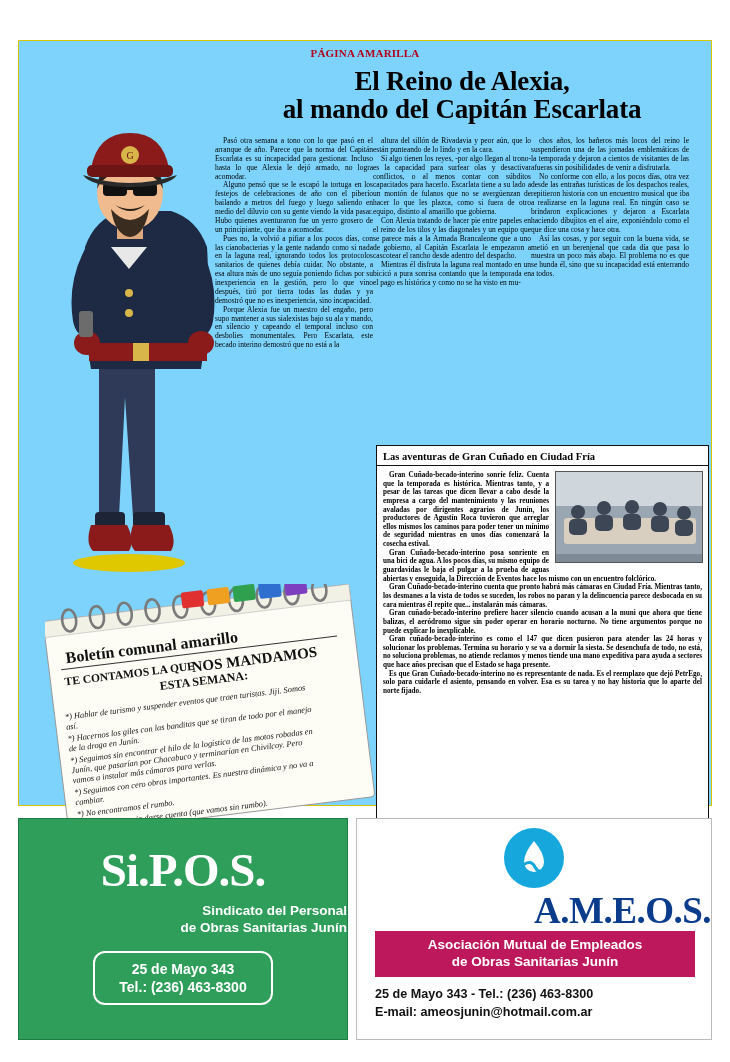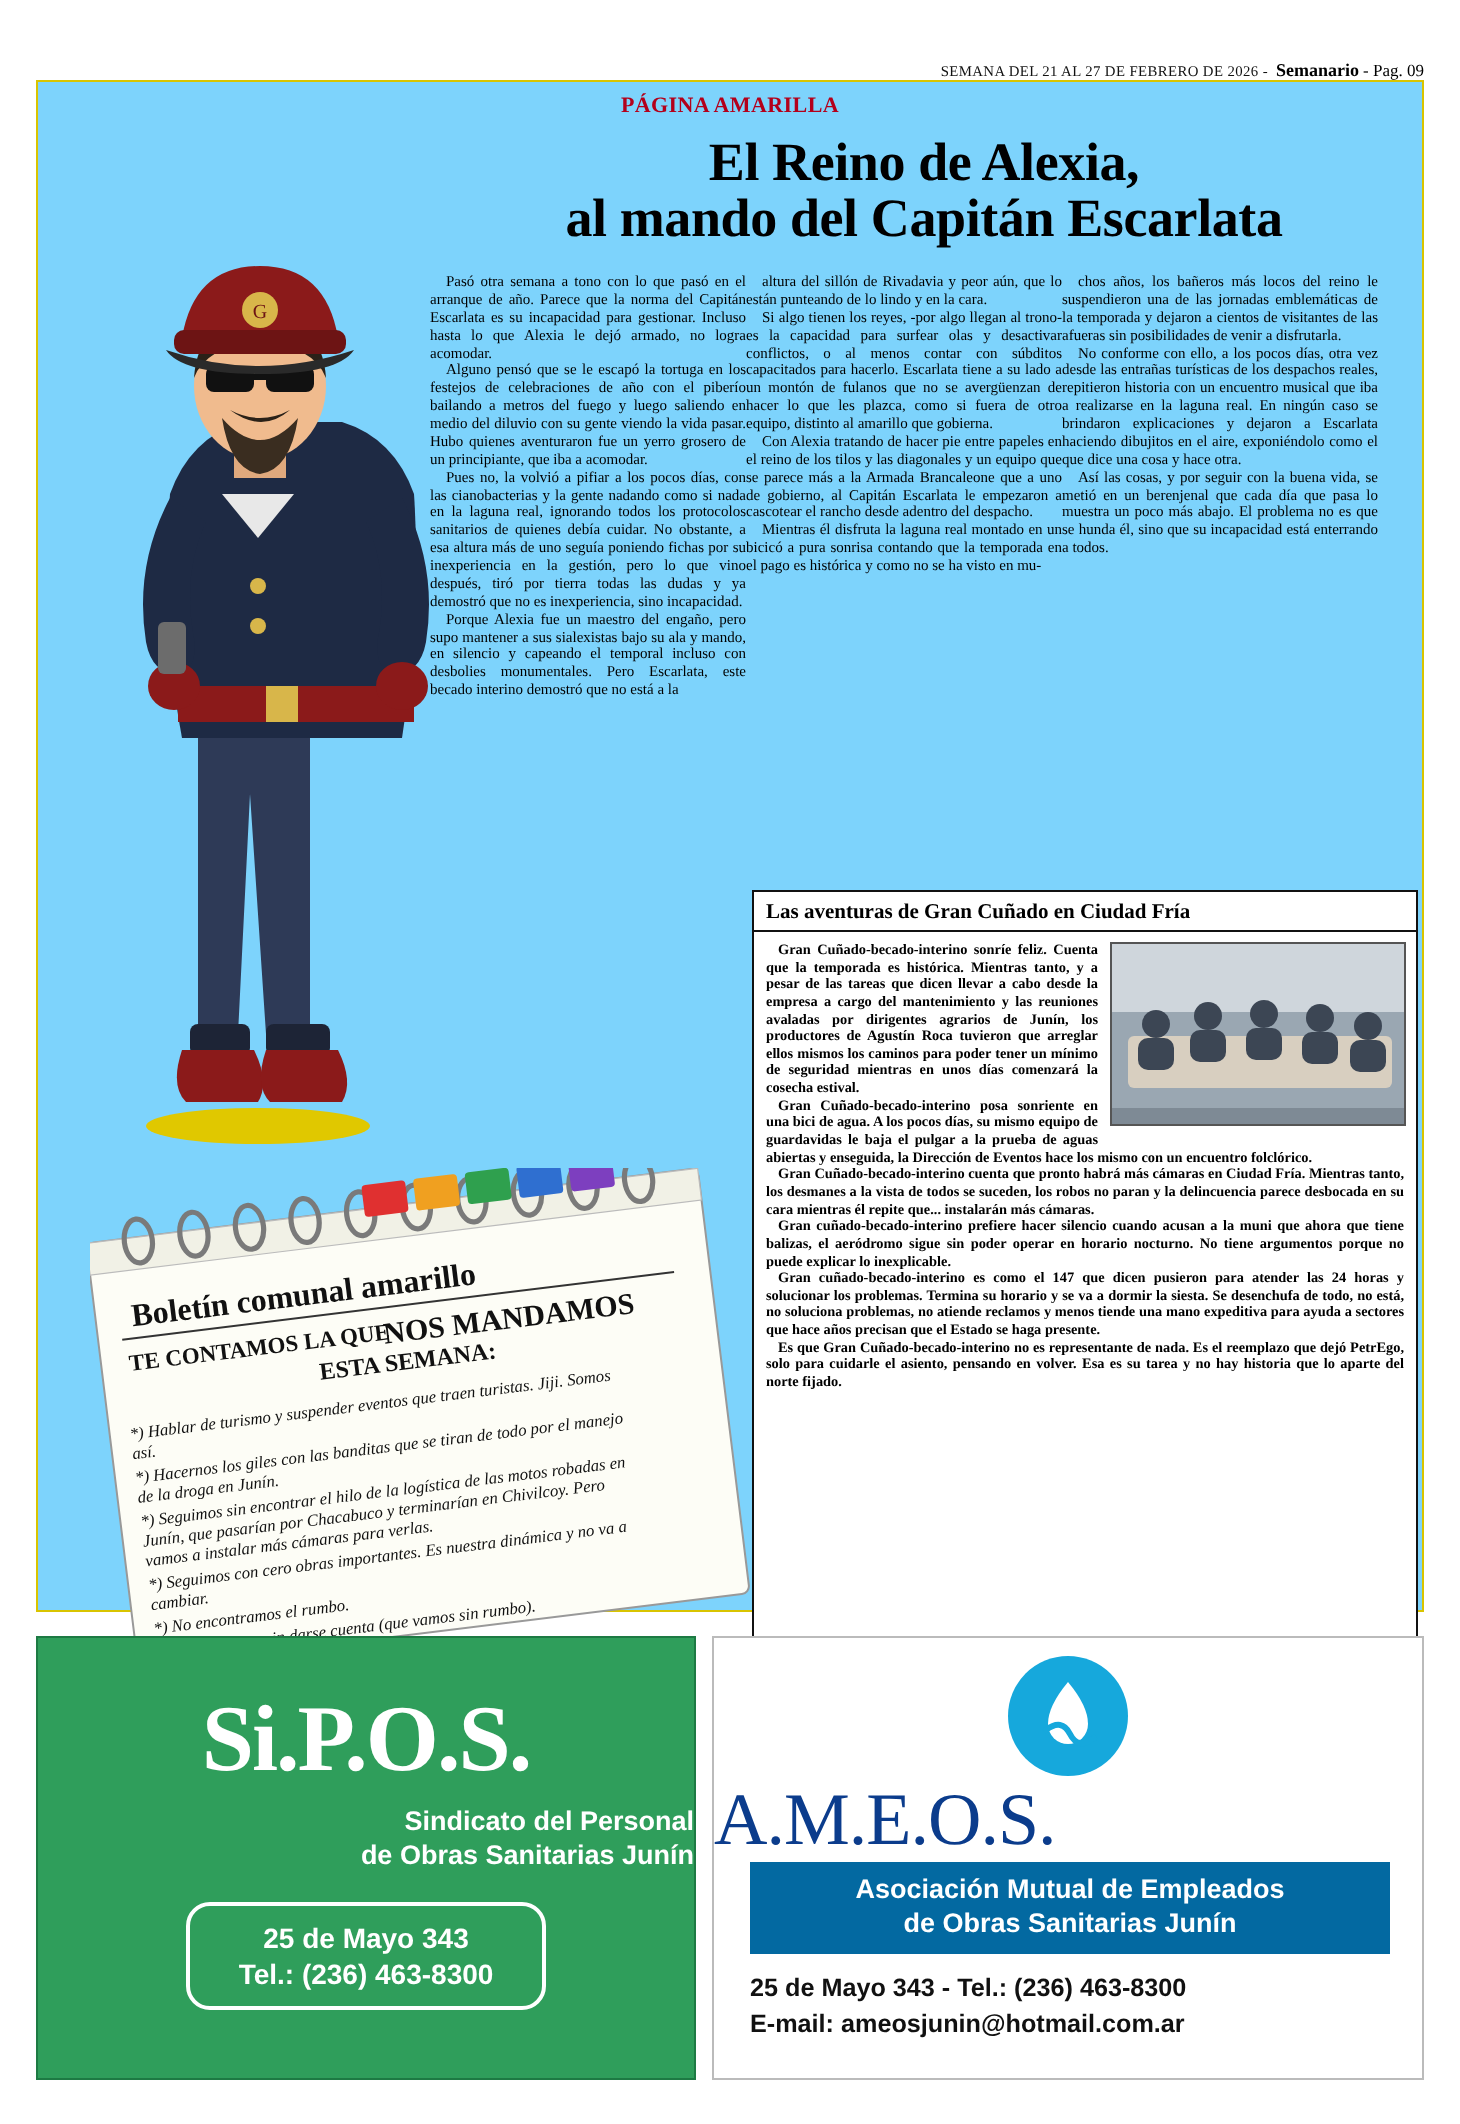--- a/index.html
+++ b/index.html
@@ -107,45 +107,40 @@
   .ad-right {
     position:absolute; left:356px; top:818px; width:356px; height:222px;
     background:#ffffff; border:1px solid #bbb;
   }
   .ameos-logo {
     position:absolute; left:50%; top:8px; transform:translateX(-50%);
     width:62px; height:62px;
   }
   .ameos-name {
     position:absolute; left:0; top:70px; width:100%;
-    text-align:left; color:#0B3C8C; font-weight:normal;
+    text-align:right; color:#0B3C8C; font-weight:bold;
     font-size:37px; letter-spacing:-0.5px; font-family:"Liberation Serif", serif;
   }
   .ameos-bar {
     position:absolute; left:18px; top:112px; width:320px; padding:6px 0;
-    background:#0369a1; color:#fff; text-align:center;
+    background:#be185d; color:#fff; text-align:center;
     font-size:13.5px; font-weight:bold; line-height:1.25;
     font-family:"Liberation Sans", sans-serif;
   }
   .ameos-contact {
     position:absolute; left:18px; top:166px; width:320px;
     font-size:12.6px; font-weight:bold; line-height:1.45;
     font-family:"Liberation Sans", sans-serif; color:#111;
   }
 </style>
 </head>
 <body>
 
 <div class="page">
 
-  <div class="topbar">
-    <span class="sem">SEMANA DEL 21 AL 27 DE FEBRERO DE 2026 -</span>
-    <span class="brand">Semanario</span>
-    <span class="pag">- Pag. 09</span>
-  </div>
   <div class="rule"></div>
 
   <div class="yellow">
 
     <div class="pagina-amarilla">PÁGINA AMARILLA</div>
 
     <div class="headline">
       <div class="l1">El Reino de Alexia,</div>
       <div class="l2">al mando del Capitán Escarlata</div>
     </div>

